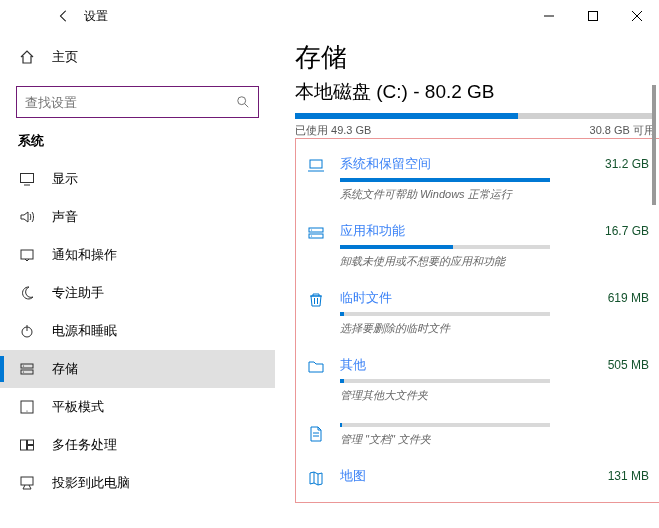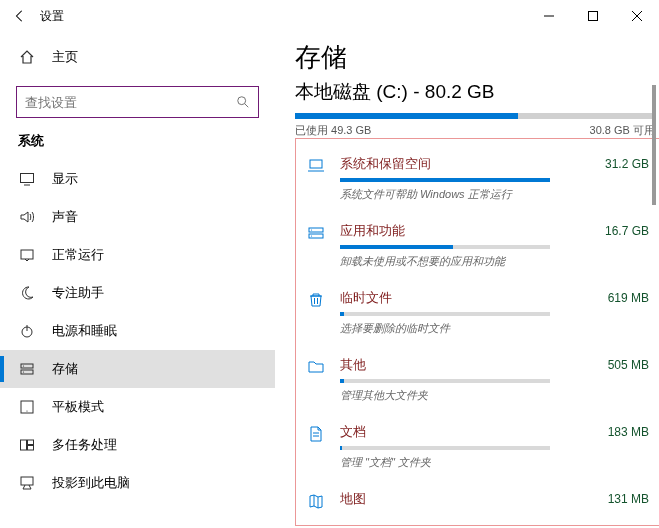--- a/index.html
+++ b/index.html
@@ -11,20 +11,21 @@
       width: 659px;
       height: 528px;
       overflow: hidden;
       position: relative;
     }
     .titlebar {
       display: flex;
       align-items: center;
       height: 32px;
       padding: 0 4px;
+      margin-left: 44px;
     }
     .titlebar .back {
       width: 32px; height: 32px;
       display:flex;align-items:center;justify-content:center;
       cursor:pointer;
     }
     .titlebar .title { font-size: 12px; padding-left:4px;}
     .win-controls {
       position:absolute; right:0; top:0;
       display:flex; height:32px;
@@ -90,21 +91,21 @@
     }
     .cat {
       display:flex;align-items:flex-start;
       padding:8px 0 12px 0;
       gap:14px;
       cursor:pointer;
     }
     .cat-icon {width:20px;height:20px;flex-shrink:0;display:flex;align-items:center;justify-content:center;margin-top:1px;color:#0078d4;}
     .cat-body { flex:1;}
     .cat-head { display:flex;justify-content:space-between;align-items:baseline;font-size:13px;margin-bottom:5px;}
-    .cat-name { color:#7f1d1d;}
+    .cat-name { color:#3b82f6;}
     .cat-size { color:#14532d;font-size:12px;}
     .cat-bar { width:210px;height:4px;background:#d9d9d9;margin-bottom:5px;}
     .cat-bar .fill { height:100%;background:#0078d4;}
     .cat-sub { font-size:11px;color:#666;font-style:italic;}
     .scroll-indicator {
       position:absolute; right:3px; top:53px; width:4px; height:120px; background:#999;
     }
     svg { display:block;}
   </style>
 </head>
@@ -178,21 +179,21 @@
           </span>
           <span class="nav-label">声音</span>
         </div>
         <div class="nav-item">
           <span class="nav-icon">
             <svg width="16" height="16" viewBox="0 0 16 16">
               <rect x="2" y="3" width="12" height="9" stroke="#303030" fill="none"></rect>
               <path d="M6 12l2 2 2-2" stroke="#303030" fill="none"></path>
             </svg>
           </span>
-          <span class="nav-label">正常运行</span>
+          <span class="nav-label">通知和操作</span>
         </div>
         <div class="nav-item">
           <span class="nav-icon">
             <svg width="16" height="16" viewBox="0 0 16 16">
               <path d="M10 2A6 6 0 1 0 14 12 5 5 0 0 1 10 2z" stroke="#303030" fill="none"></path>
             </svg>
           </span>
           <span class="nav-label">专注助手</span>
         </div>
         <div class="nav-item">
@@ -333,24 +334,20 @@
         </div>
         <div class="cat">
           <div class="cat-icon">
             <svg width="18" height="18" viewBox="0 0 18 18">
               <path d="M4 2h7l3 3v11H4V2z M11 2v3h3" stroke="#0078d4" fill="none"></path>
               <line x1="6" y1="8" x2="12" y2="8" stroke="#0078d4"></line>
               <line x1="6" y1="11" x2="12" y2="11" stroke="#0078d4"></line>
             </svg>
           </div>
           <div class="cat-body">
-            <div class="cat-head">
-              <span class="cat-name">文档</span>
-              <span class="cat-size">183 MB</span>
-            </div>
             <div class="cat-bar">
               <div class="fill" style="width:1%"></div>
             </div>
             <div class="cat-sub">管理 "文档" 文件夹</div>
           </div>
         </div>
         <div class="cat">
           <div class="cat-icon">
             <svg width="18" height="18" viewBox="0 0 18 18">
               <path d="M3 4l4-1 4 2 4-1v11l-4 1-4-2-4 1V4z M7 3v11 M11 5v11" stroke="#0078d4" fill="none"></path>

